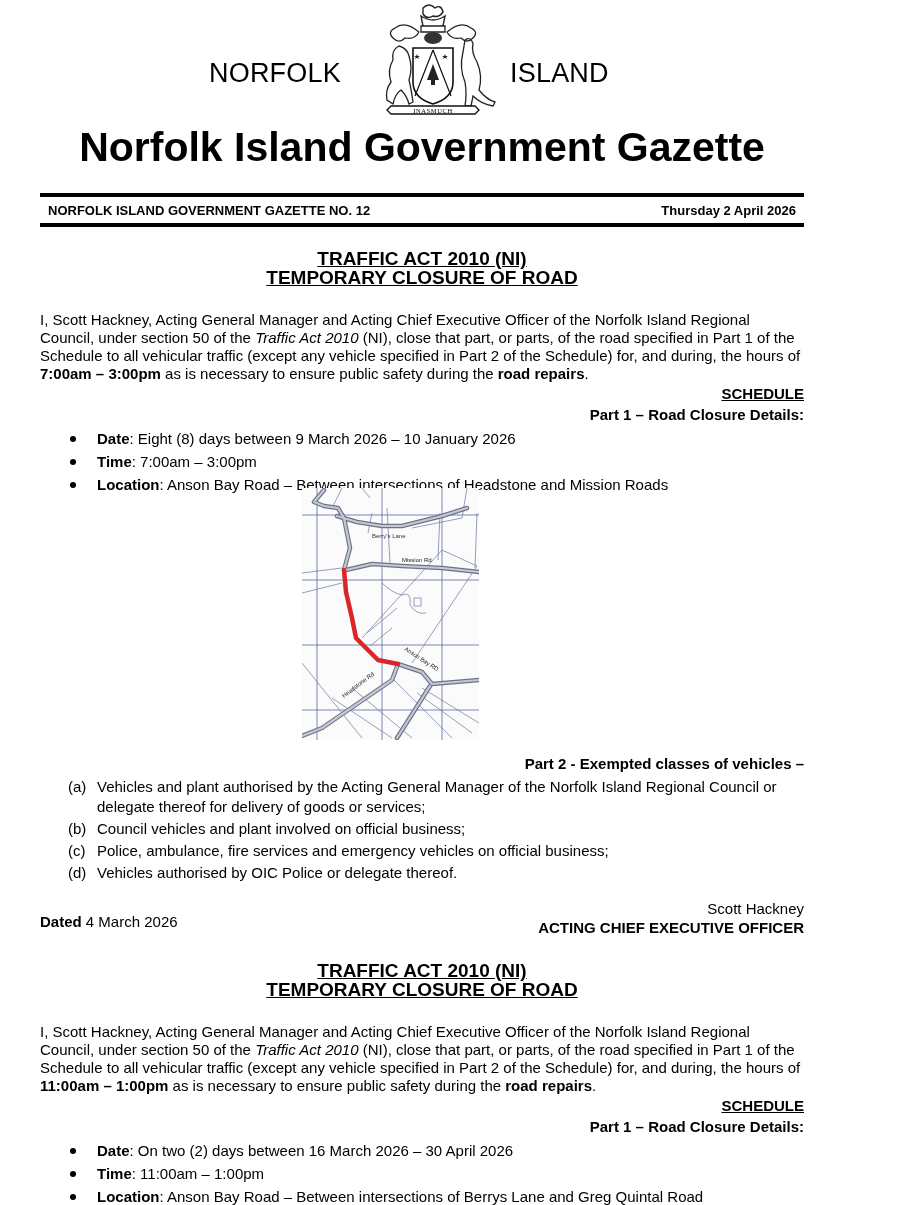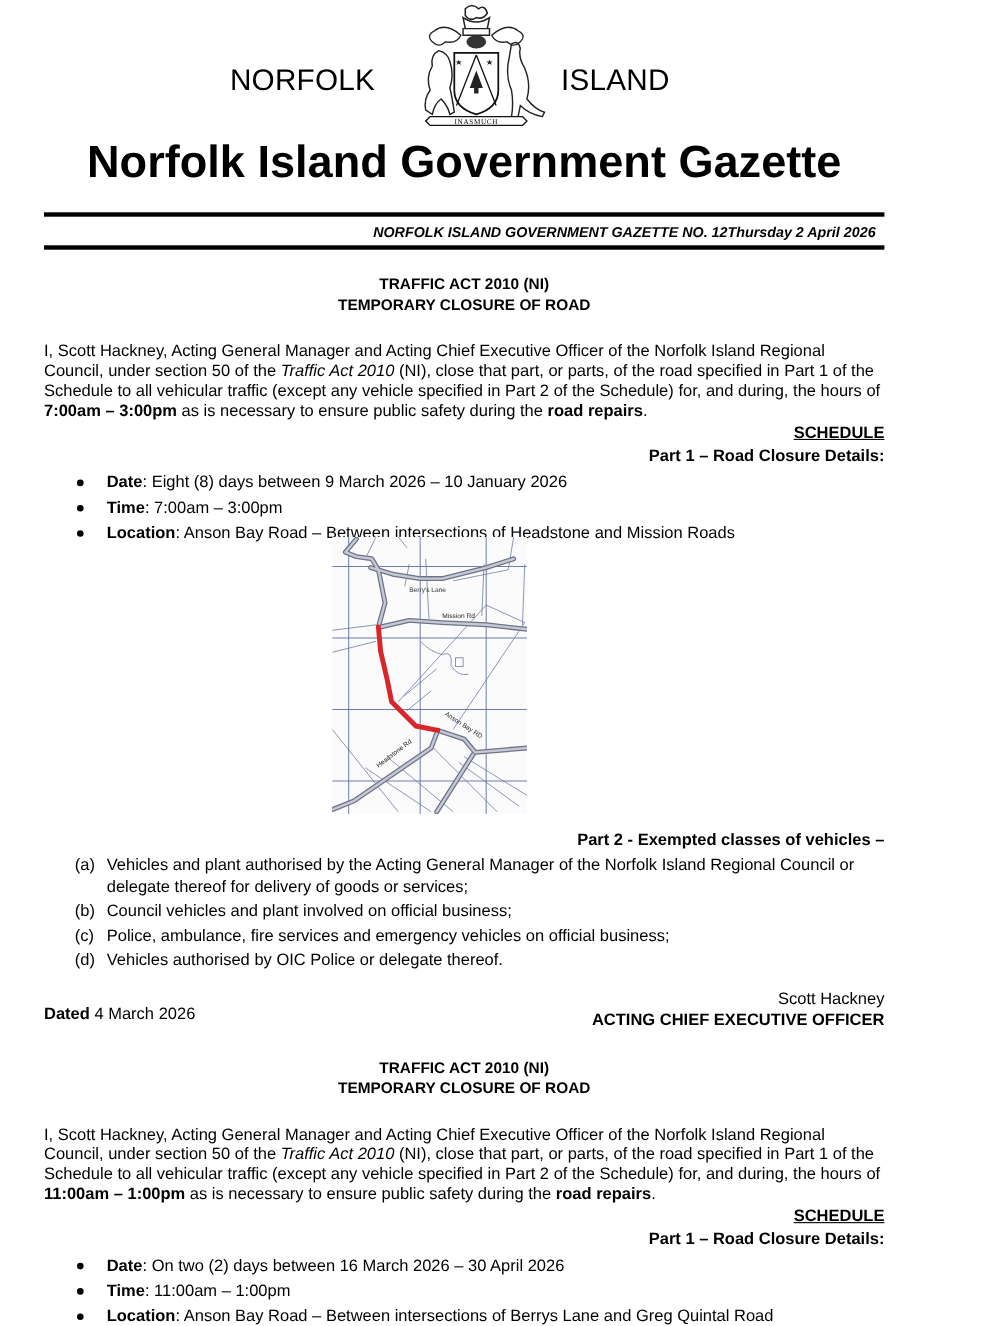--- a/index.html
+++ b/index.html
@@ -17,29 +17,29 @@
     .crest { position: absolute; left: 325px; top: 2px; width: 136px; height: 118px; }
     .gazette-title {
       position: absolute; top: 124px; left: 0; width: 764px; text-align: center;
       font-weight: bold; font-size: 41px; letter-spacing: 0px;
     }
     .page-num { position: absolute; top: 174px; left: 0; width: 764px; text-align: center; font-size: 13px; font-weight: bold; }
     .rule-thick { position: absolute; left: 0; width: 764px; height: 4px; background: #000; }
     .rule1 { top: 193px; }
     .rule2 { top: 223px; }
     .issue-line {
-      position: absolute; top: 203px; left: 8px; width: 748px; display: flex; justify-content: flex-end;
-      font-size: 13px; font-weight: bold; font-style: italic;
+      position: absolute; top: 203px; left: 8px; width: 748px; display: flex; justify-content: space-between;
+      font-size: 13px; font-weight: bold;
     }
 
     
     .notice { position: absolute; left: 0; width: 764px; }
     .n1 { top: 249px; }
     .n2 { top: 961px; }
-    .h-center { text-align: center; font-weight: bold; font-size: 14px; line-height: 19px; }
+    .h-center { text-align: center; font-weight: bold; font-size: 19px; text-decoration: underline; line-height: 19px; }
     .para { font-size: 15px; line-height: 18px; margin-top: 24px; }
     .para b { font-weight: bold; }
     .sched { text-align: right; font-weight: bold; font-size: 15px; text-decoration: underline; line-height: 18px; margin-top: 2px; }
     .part-h { font-weight: bold; font-size: 15px; line-height: 19px; margin-top: 2px; text-align: right; }
     ul.bullets { list-style: none; margin: 3px 0 0 0; padding: 0; }
     ul.bullets li { position: relative; padding-left: 57px; font-size: 15px; line-height: 23px; }
     ul.bullets li .dot {
       position: absolute; left: 30px; top: 9px; width: 6px; height: 6px; border-radius: 50%; background: #000;
     }
 

